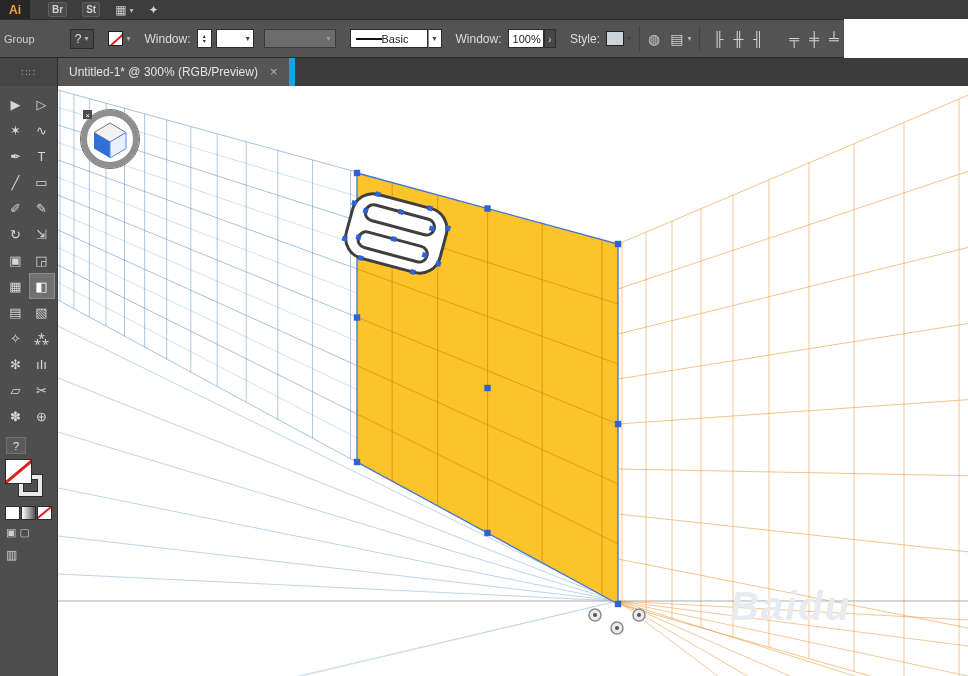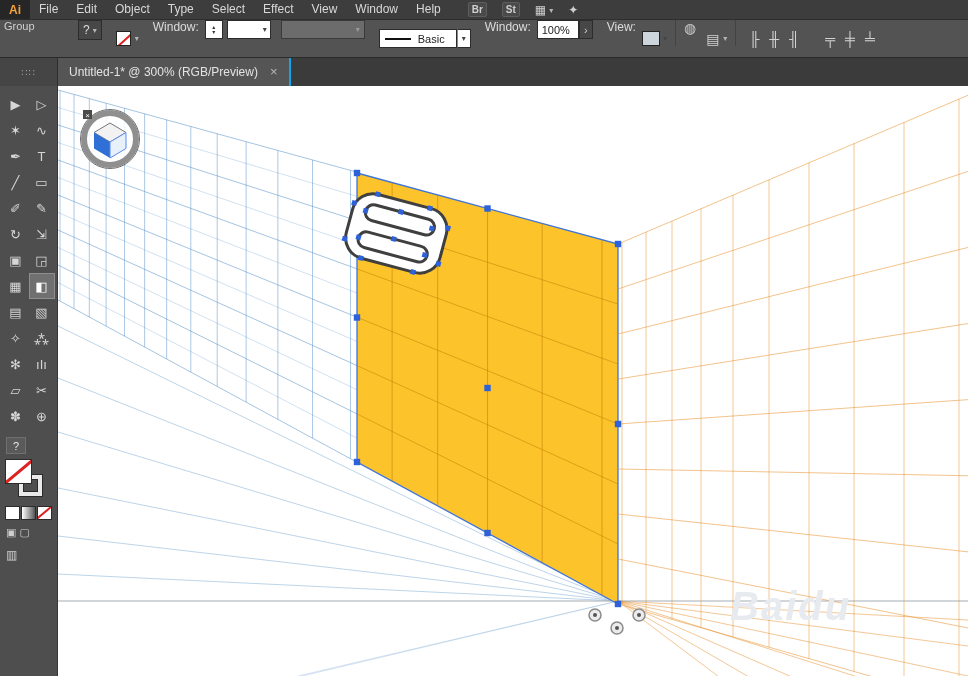--- a/index.html
+++ b/index.html
@@ -11,41 +11,41 @@
   .ai-logo{width:30px;height:19px;background:#262626;color:#f2a33c;font-weight:bold;
     display:flex;align-items:center;justify-content:center;font-size:12px;}
   #menu-items{display:flex;}
   .menu-item{padding:0 9px;line-height:19px;cursor:default;white-space:nowrap;}
   .mb-extras{display:flex;align-items:flex-end;margin-left:18px;gap:15px;color:#cfcfcf;}
   .badge{font-size:10px;font-weight:bold;background:#4a4a4a;border:1px solid #5e5e5e;
     padding:0 3px;border-radius:2px;line-height:13px;}
   .ws{display:flex;align-items:center;gap:3px;font-size:12px;}
   .caret{font-size:8px;color:#b5b5b5;}
   
-  .controlbar{position:absolute;left:0;top:19px;width:968px;height:39px;background:#535353;
-    border-top:1px solid #2e2e2e;border-bottom:1px solid #2a2a2a;display:flex;
+  .controlbar{position:absolute;left:0;top:19px;width:844px;height:39px;background:#535353;
+    border-top:1px solid #2e2e2e;border-bottom:1px solid #2a2a2a;display:flex;align-items:center;
     font-size:12px;color:#dcdcdc;z-index:5;}
   .group-label{width:56px;padding-left:4px;font-size:11px;color:#cfcfcf;}
   .ctrl{display:flex;align-items:center;}
   .dd-btn{height:20px;background:#474747;border:1px solid #2c2c2c;display:flex;
     align-items:center;padding:0 4px;gap:3px;}
   .swatch-fill-sm{width:15px;height:15px;background:#fff;border:1px solid #222;
     position:relative;overflow:hidden;}
   .swatch-fill-sm .slash{position:absolute;left:-4px;top:6px;width:26px;height:2px;
     background:#d22;transform:rotate(-42deg);}
   .white-box{background:#fff;border:1px solid #2c2c2c;height:19px;color:#222;
     display:flex;align-items:center;font-size:11px;}
   .stepper{width:18px;flex-direction:column;justify-content:center;gap:0;}
   .stepper span{font-size:6px;line-height:5px;color:#333;text-align:center;width:100%;}
   .stroke-dd{width:44px;justify-content:flex-end;padding-right:3px;}
   .stroke-dd .caret, .brush-caret .caret, .style-dd .caret{color:#444;}
   .profile-dd{width:84px;background:#6c6c6c;border:1px solid #3a3a3a;height:19px;
     display:flex;align-items:center;justify-content:flex-end;padding-right:4px;}
   .profile-dd .caret{color:#9a9a9a;}
-  .brush-box{width:78px;padding:0 5px;gap:7px;}
+  .brush-box{width:78px;padding:0 5px;}
   .brush-line{width:26px;height:2px;background:#111;}
   .brush-name{font-size:11px;color:#222;}
   .brush-caret{width:14px;height:19px;background:#fff;border:1px solid #2c2c2c;border-left:1px solid #888;
     display:flex;align-items:center;justify-content:center;}
   .opacity-box{width:42px;padding-left:4px;}
   .arrow-btn{width:14px;height:19px;background:#474747;border:1px solid #2c2c2c;color:#ccc;
     display:flex;align-items:center;justify-content:center;font-size:11px;}
   .style-dd{gap:3px;}
   .style-swatch{width:18px;height:15px;background:#ccd4dc;border:1px solid #222;}
   .sep{width:1px;height:26px;background:#434343;margin:0 8px;flex:none;}
@@ -54,21 +54,21 @@
   .align-icon{font-size:14px;color:#d2d2d2;padding:0 5px;line-height:20px;}
   .align-icon:nth-child(4){margin-left:16px;}
   .ml4{margin-left:4px;}.ml6{margin-left:6px;}.ml10{margin-left:10px;}
   .ml14{margin-left:14px;}.ml22{margin-left:22px;}
   
   .tabbar{position:absolute;left:0;top:58px;width:968px;height:28px;background:#3b3b3b;
     display:flex;z-index:4;}
   .panel-header{width:58px;height:28px;background:#454545;border-right:1px solid #2d2d2d;
     color:#9b9b9b;display:flex;align-items:center;justify-content:center;font-size:10px;letter-spacing:1px;}
   .doc-tab{height:28px;background:#555;display:flex;align-items:center;gap:12px;
-    padding:0 11px;color:#e3e3e3;font-size:12px;border-right:2px solid #0ea5e9;}
+    padding:0 11px;color:#e3e3e3;font-size:12px;border-right:6px solid #0ea5e9;}
   .tab-close{color:#b8b8b8;font-size:13px;line-height:12px;}
   
   .toolspanel{position:absolute;left:0;top:86px;width:58px;height:590px;background:#4e4e4e;
     border-right:1px solid #373737;display:flex;flex-direction:column;align-items:center;z-index:3;}
   #tools-grid{display:grid;grid-template-columns:26px 26px;margin-top:5px;}
   .tool{width:26px;height:26px;display:flex;align-items:center;justify-content:center;
     font-size:13px;color:#d6d6d6;cursor:default;}
   .tool.active{background:#707070;box-shadow:inset 0 0 0 1px #8e8e8e;color:#fff;}
   .tool-extras{margin-top:8px;width:100%;display:flex;flex-direction:column;
     align-items:flex-start;padding-left:6px;}
@@ -93,31 +93,20 @@
   
   .canvas{position:absolute;left:58px;top:86px;width:910px;height:590px;background:#fff;overflow:hidden;}
   #canvas-svg{position:absolute;left:0;top:0;}
   text.wm{font-family:"Liberation Sans",sans-serif;font-style:italic;font-weight:bold;}
 </style>
 </head>
 <body>
 
 <header class="menubar">
   <div class="ai-logo">Ai</div>
-  <nav id="menu-items">
-      <span class="menu-item">File</span>
-      <span class="menu-item">Edit</span>
-      <span class="menu-item">Object</span>
-      <span class="menu-item">Type</span>
-      <span class="menu-item">Select</span>
-      <span class="menu-item">Effect</span>
-      <span class="menu-item">View</span>
-      <span class="menu-item">Window</span>
-      <span class="menu-item">Help</span>
-    </nav>
   <div class="mb-extras">
     <span class="badge">Br</span>
     <span class="badge">St</span>
     <span class="ws">
       <span>▦</span>
       <span class="caret">▾</span>
     </span>
     <span>✦</span>
   </div>
 </header>
@@ -158,21 +147,21 @@
     </span>
     <span class="brush-caret">
       <span class="caret">▾</span>
     </span>
   </span>
 
   <span class="ml14">Window:</span>
   <span class="ctrl white-box opacity-box ml6">100%</span>
   <span class="arrow-btn">›</span>
 
-  <span class="ml14">View:</span>
+  <span class="ml14">Style:</span>
   <span class="ctrl style-dd ml6">
     <span class="style-swatch"></span>
     <span class="caret">▾</span>
   </span>
 
   <span class="sep"></span>
   <span class="icon-btn">◍</span>
   <span class="ctrl ml10">
     <span class="icon-btn">▤</span>
     <span class="caret ml4">▾</span>

